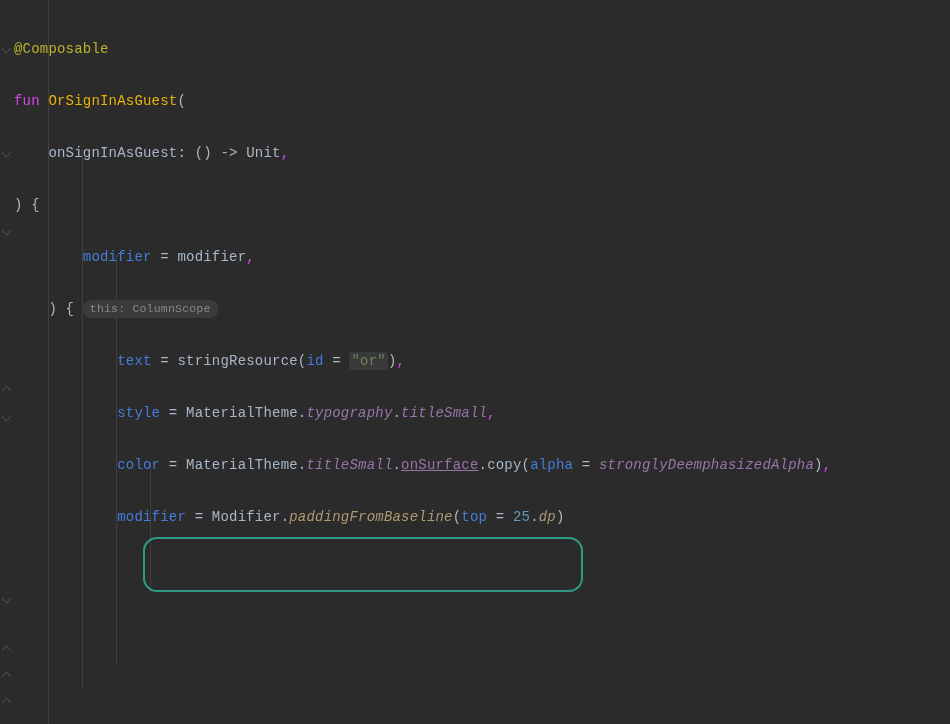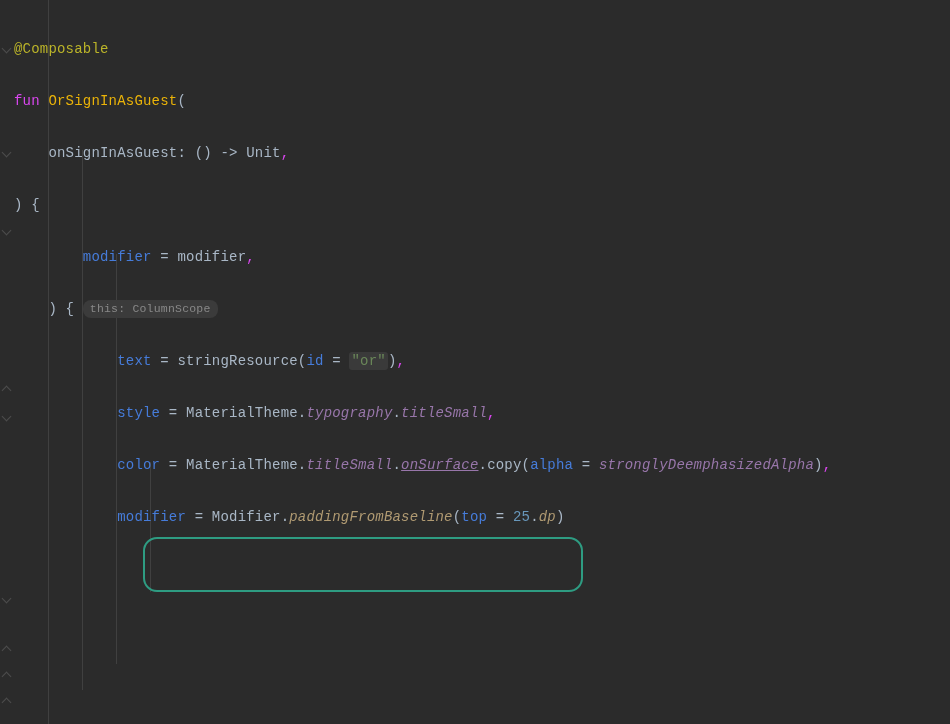--- a/index.html
+++ b/index.html
@@ -42,21 +42,21 @@
     left: 14px;
     top: 10px;
     white-space: pre;
     letter-spacing: 0.2px;
   }
   .annotation { color: #bbb429; }
   .keyword { color: #d946ef; }
   .funcname { color: #eab308; }
   .named { color: #467cda; }
   .prop { color: #9876aa; font-style: italic; }
-  .prop-u { color: #9876aa; font-style: italic; text-decoration: underline; }
+  .prop-u { color: #9876aa; text-decoration: underline; }
   .ext { color: #b09a72; font-style: italic; }
   .str { color: #6a8759; }
   .num { color: #6897bb; }
   .hintbox {
     display: inline-block;
     background: #3b3b3b;
     border-radius: 8px;
     padding: 1px 7px;
     font-size: 11.5px;
     line-height: 16px;

